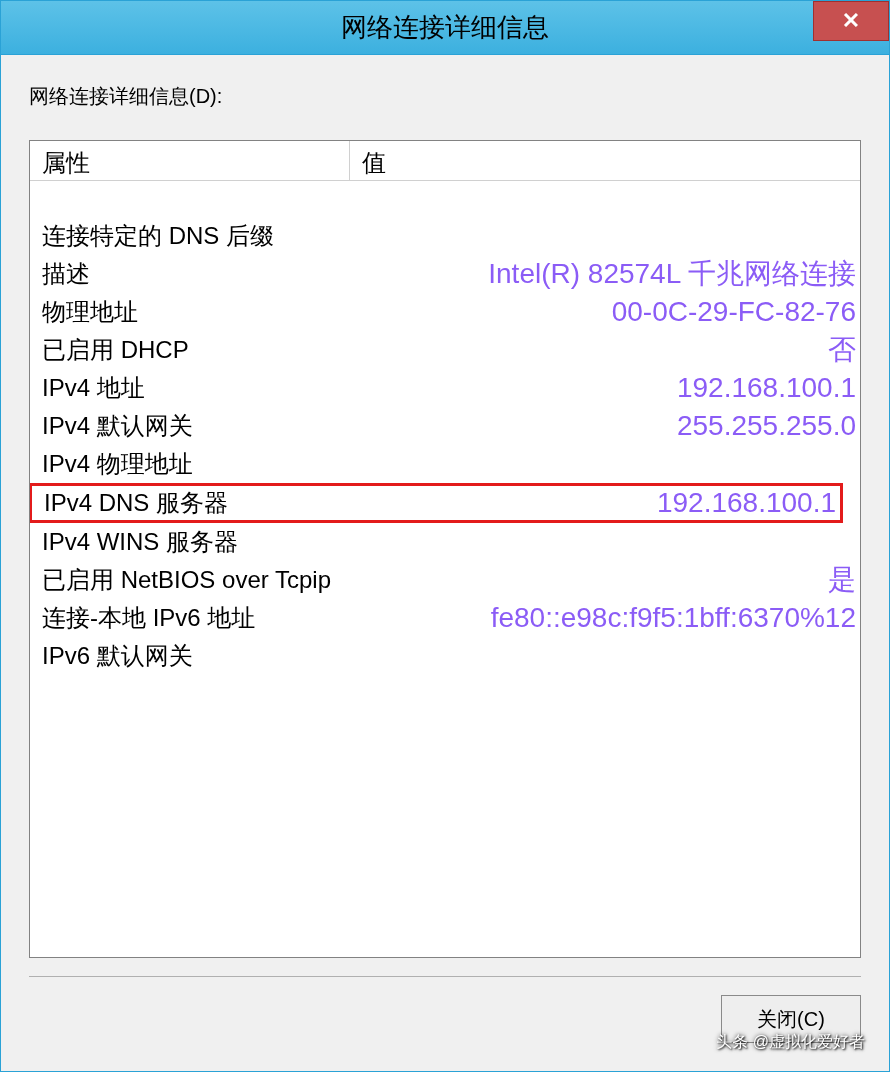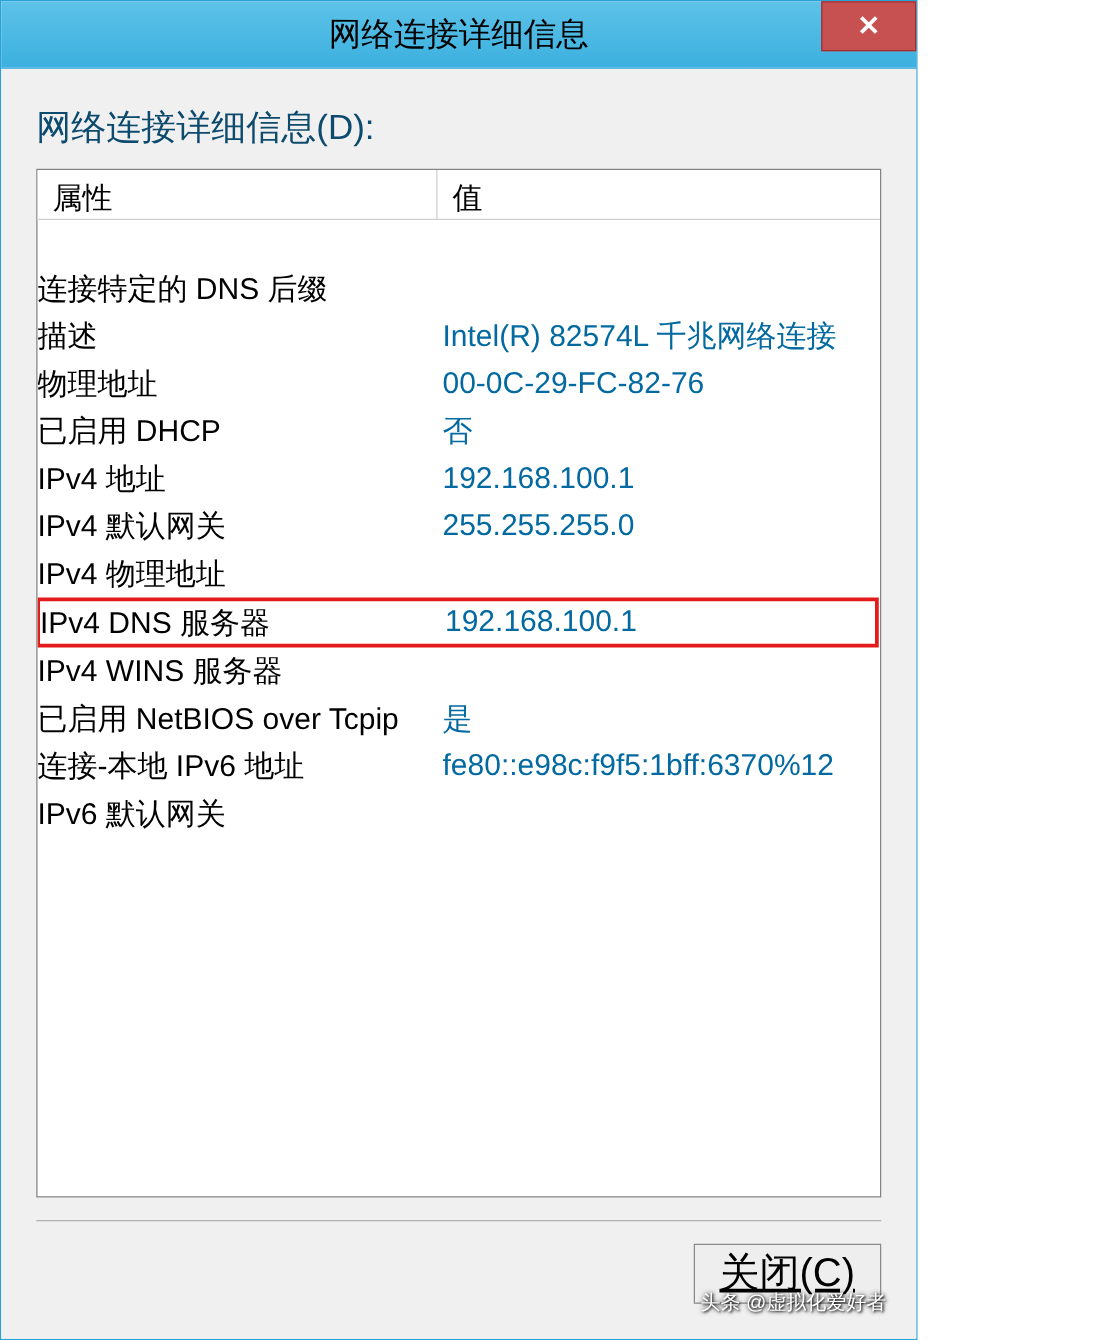--- a/index.html
+++ b/index.html
@@ -8,21 +8,21 @@
       padding: 0;
     }
     body {
       font-family: "Microsoft YaHei", "SimSun", Arial, sans-serif;
       background: #ffffff;
       width: 890px;
       height: 1072px;
       position: relative;
     }
     .window {
-      width: 734px;
+      width: 890px;
       height: 1072px;
       background: #ffffff;
       border: 1px solid #2aa2d6;
       position: relative;
     }
     .titlebar {
       height: 54px;
       background: linear-gradient(to bottom, #5dc2e8, #3cb0df);
       border-bottom: 1px solid #2aa2d6;
       display: flex;
@@ -54,23 +54,23 @@
       font-weight: bold;
     }
     .content-area {
       padding: 28px 28px 20px 28px;
       background: #f0f0f0;
       height: calc(100% - 54px);
       display: flex;
       flex-direction: column;
     }
     .section-label {
-      font-size: 28px;
-      color: #0c4a6e;
-      margin-bottom: 14px;
+      font-size: 20px;
+      color: #000000;
+      margin-bottom: 30px;
     }
     .details-box {
       background: #ffffff;
       border: 1px solid #828282;
       flex: 1;
       display: flex;
       flex-direction: column;
       overflow: hidden;
       gap: 36px;
     }
@@ -98,59 +98,59 @@
       overflow: auto;
     }
     .row {
       display: flex;
       height: 38px;
       align-items: center;
     }
     .row.highlighted {
       border: 3px solid #e31b1b;
       margin-left: -1px;
-      margin-right: 1px;
+      margin-right: 17px;
       height: 40px;
     }
     .cell-prop {
       width: 320px;
-      padding: 2px 0;
+      padding: 2px 12px;
       font-size: 24px;
       color: #000000;
       white-space: nowrap;
       overflow: hidden;
     }
     .cell-val {
       flex: 1;
       padding: 2px 4px;
-      font-size: 24px;
-      color: #0369a1;
+      font-size: 28px;
+      color: #8b5cf6;
       white-space: nowrap;
       overflow: hidden;
+      text-align: right;
     }
     .divider {
       height: 1px;
       background: #b0b0b0;
       margin: 18px 0 18px 0;
     }
     .button-row {
       display: flex;
       justify-content: flex-end;
       padding-bottom: 8px;
     }
     .close-button {
       min-width: 140px;
       height: 48px;
       background: #eeeeee;
       border: 1px solid #8a8a8a;
-      font-size: 32px;
+      font-size: 20px;
       color: #000000;
       cursor: pointer;
       padding: 0 20px;
-      text-decoration: underline;
     }
     .watermark {
       position: absolute;
       right: 24px;
       bottom: 18px;
       font-size: 16px;
       color: #ffffff;
       text-shadow: 0 0 4px rgba(0,0,0,0.8), 1px 1px 2px rgba(0,0,0,0.9);
       pointer-events: none;
     }

